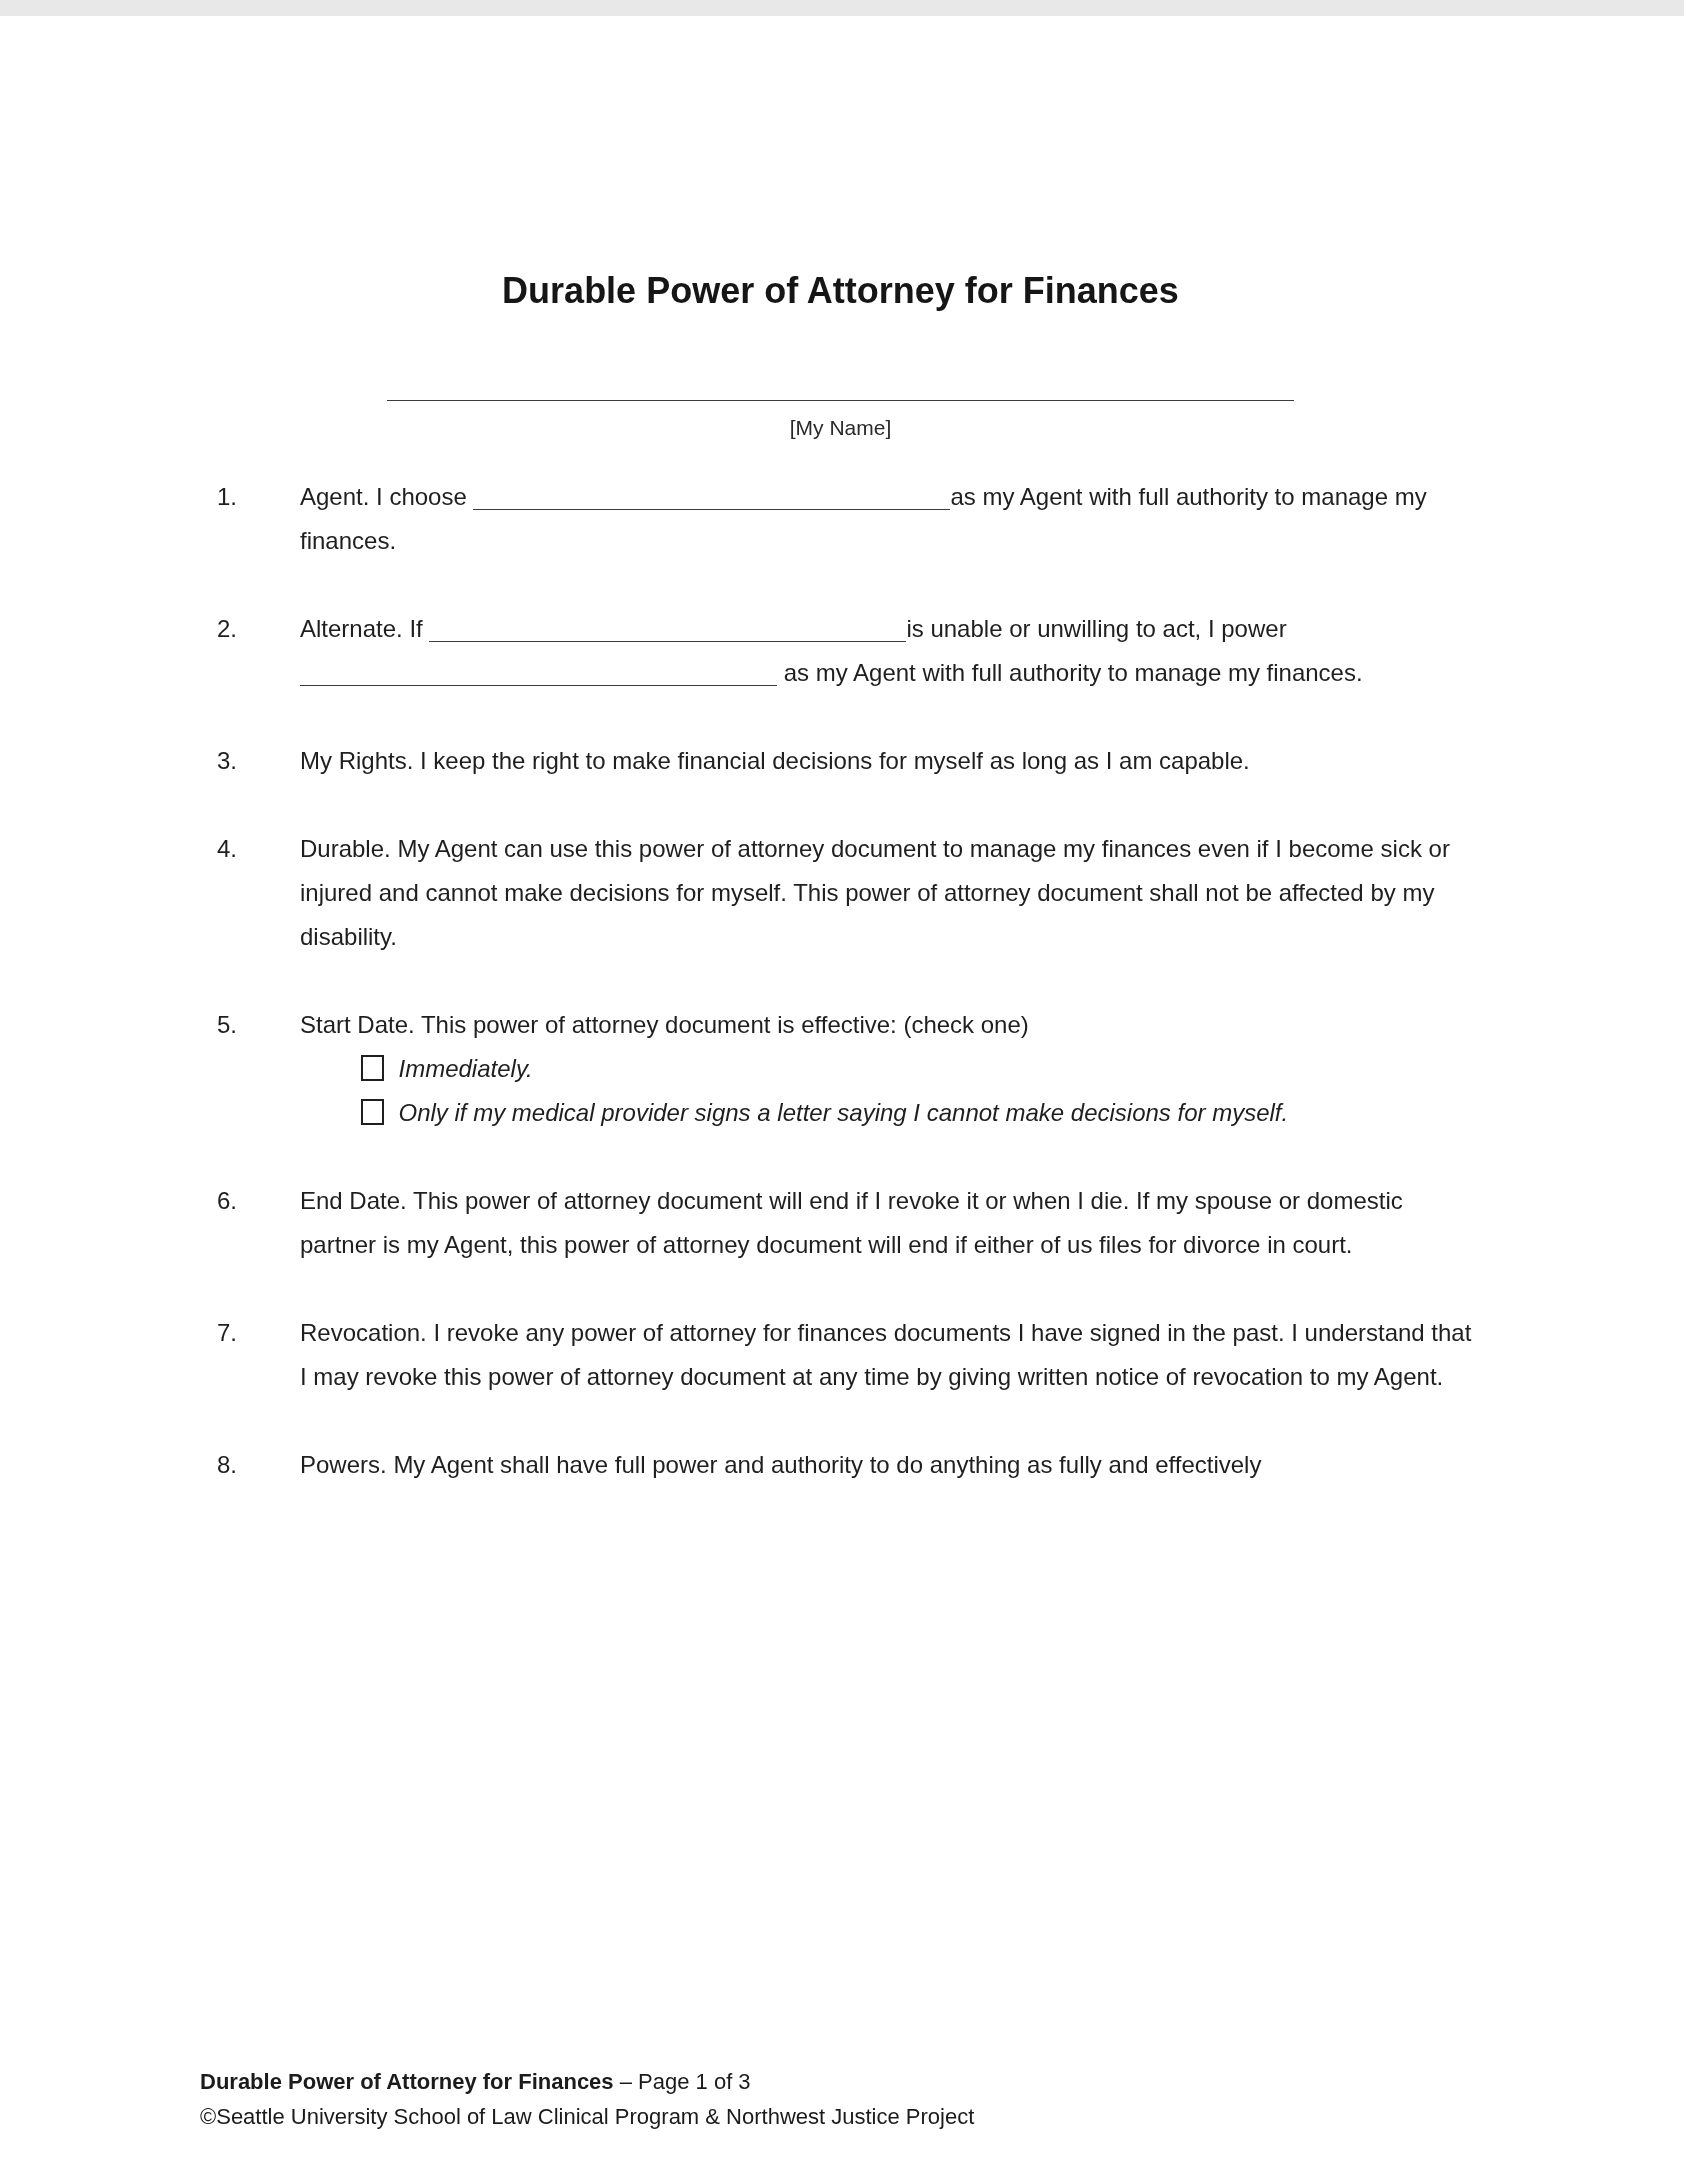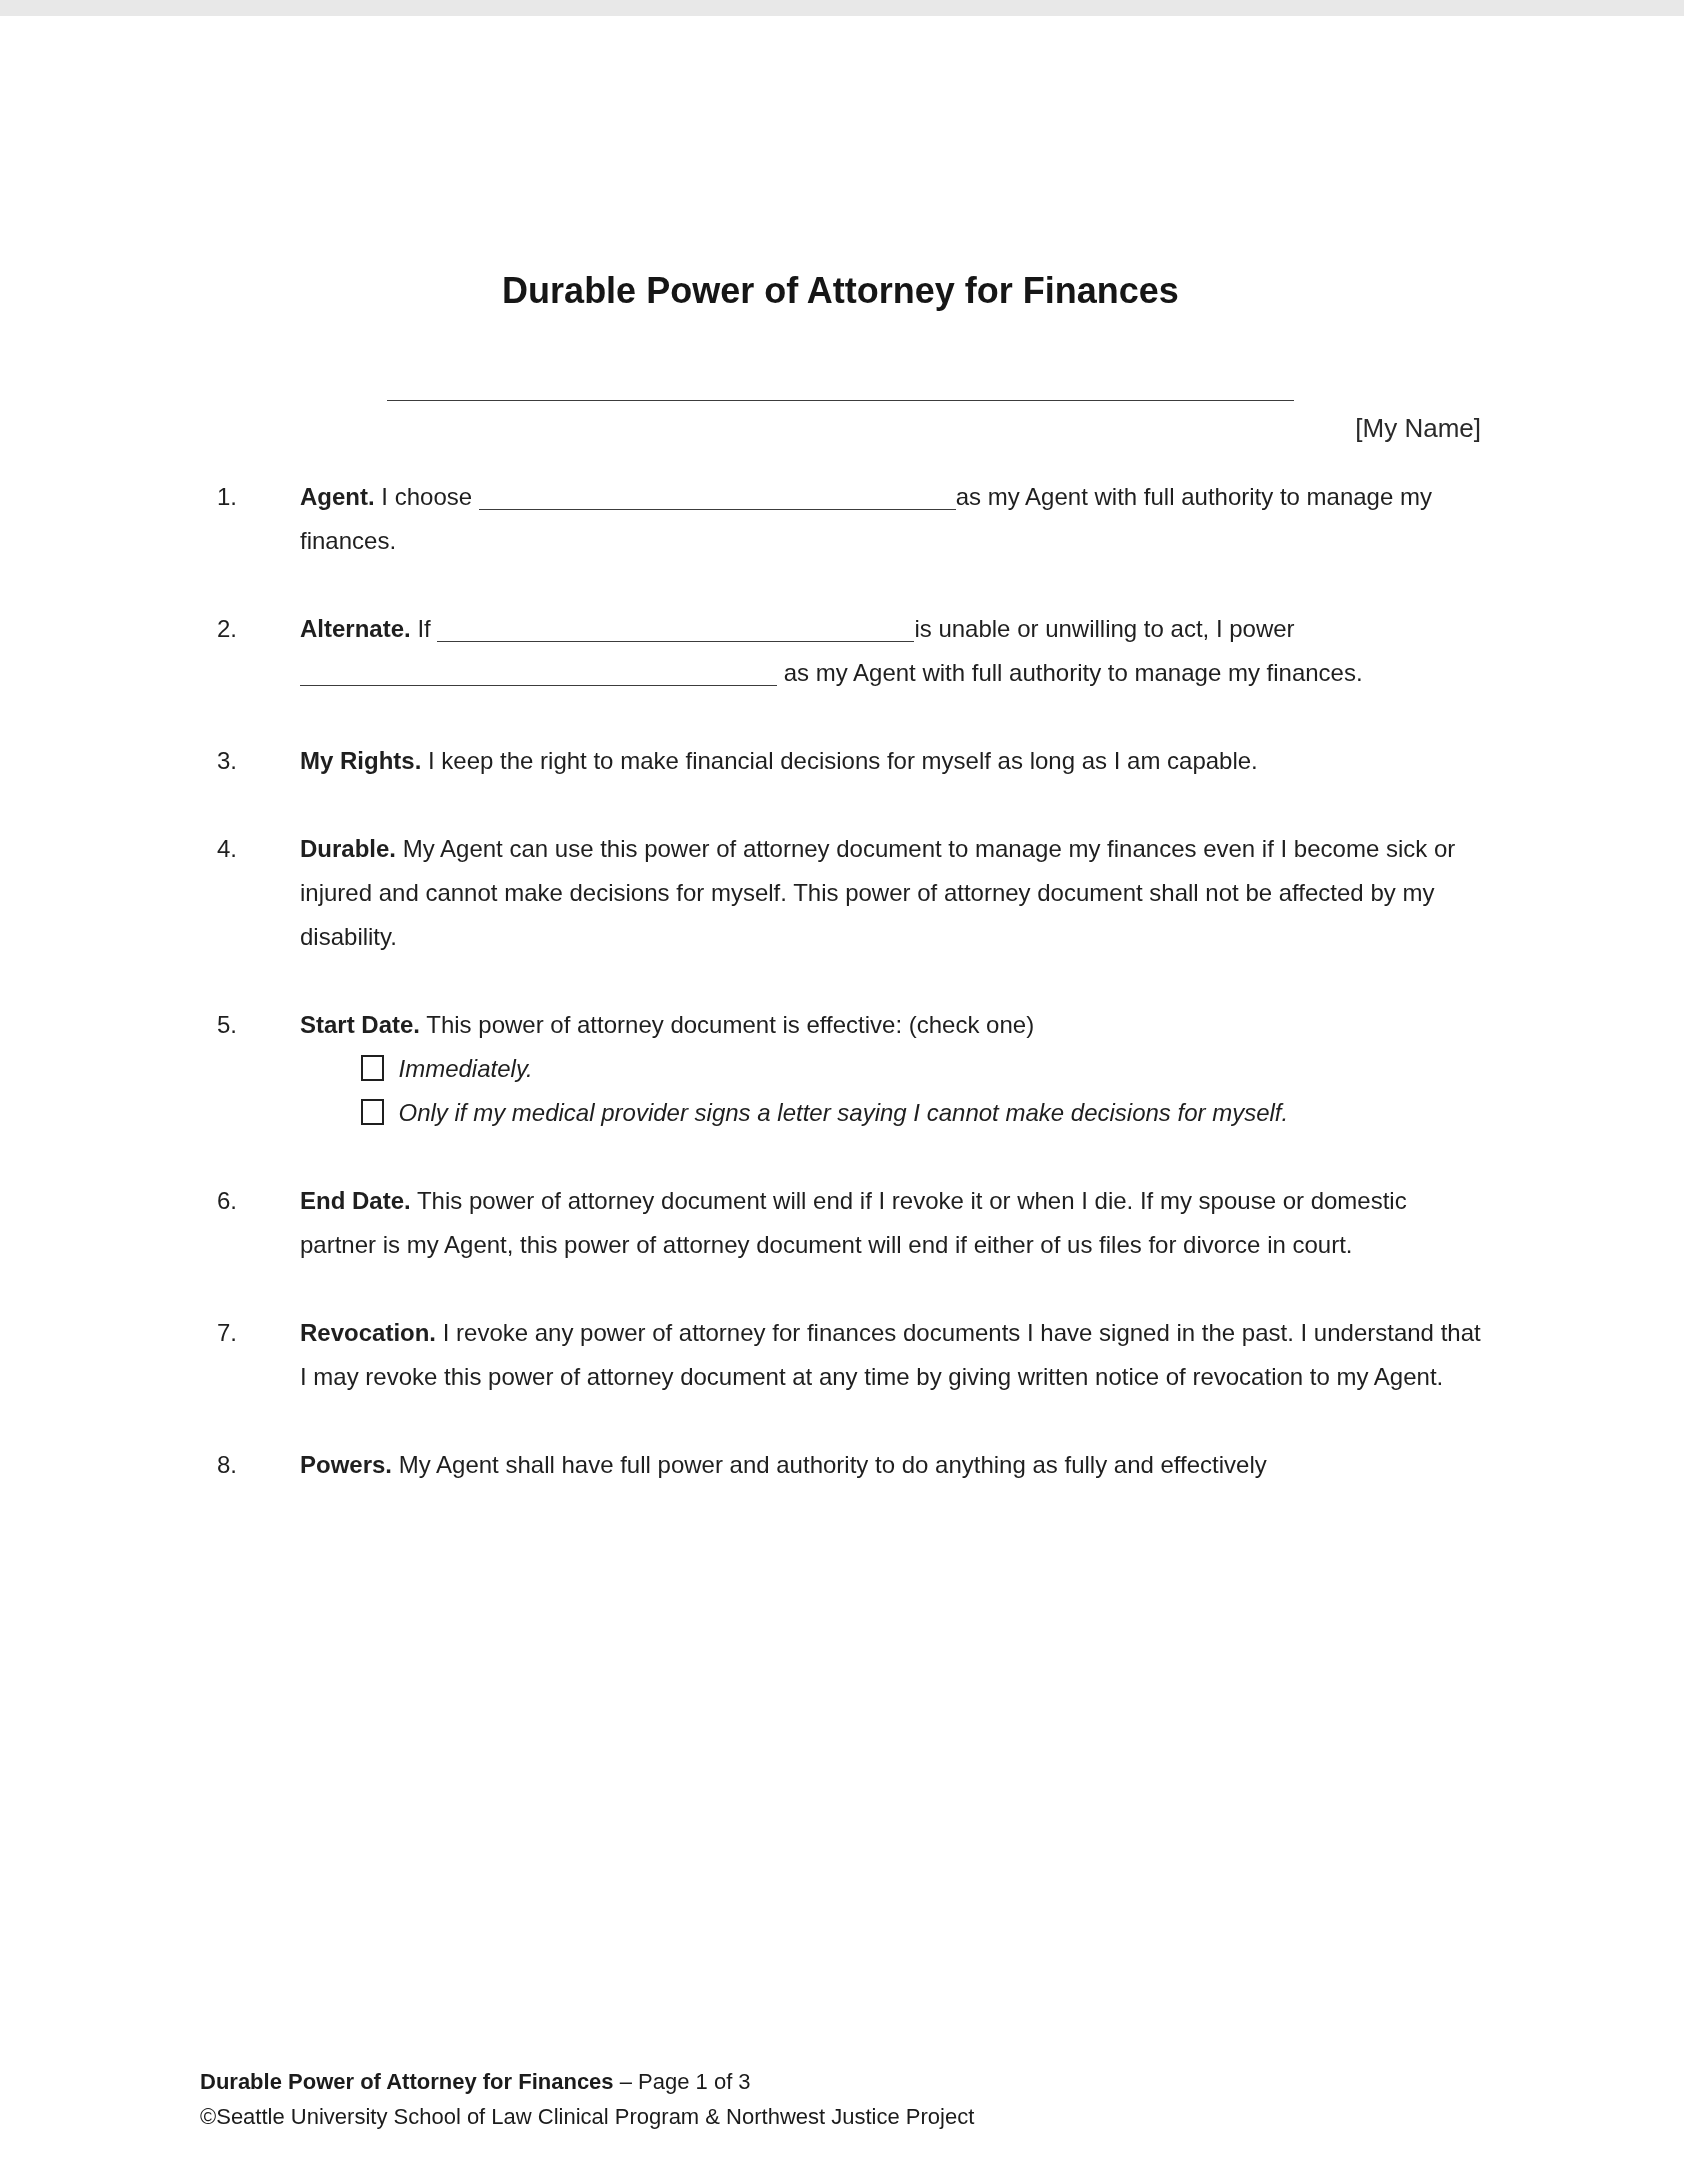--- a/index.html
+++ b/index.html
@@ -24,25 +24,25 @@
     color: #161616;
   }
   .name-section { margin-top: 53px; text-align: center; }
   .blank {
     display: inline-block;
     border-bottom: 1.7px solid #3c3c3c;
     height: 10.2px;
     vertical-align: -5.1px;
   }
   .name-blank { width: 907px; }
-  .name-label { font-size: 26px; line-height: 36px; color: #2a2a2a; text-align: right; }
+  .name-label { font-size: 21px; line-height: 36px; color: #2a2a2a; }
   .items { margin-top: 29px; }
   .item { position: relative; padding-left: 100px; margin-bottom: 44px; }
   .item-num { position: absolute; left: 17px; top: 0; }
-  .item b { font-weight: 700; }
+  .item b { font-weight: 400; }
   .blank-inline { width: 477px; }
   .options { padding-left: 61px; font-style: italic; }
   .checkbox {
     display: inline-block;
     width: 23px;
     height: 26.4px;
     border: 2.6px solid #1f1f1f;
     vertical-align: -4.3px;
     margin-right: 14.5px;
     background: #fff;

